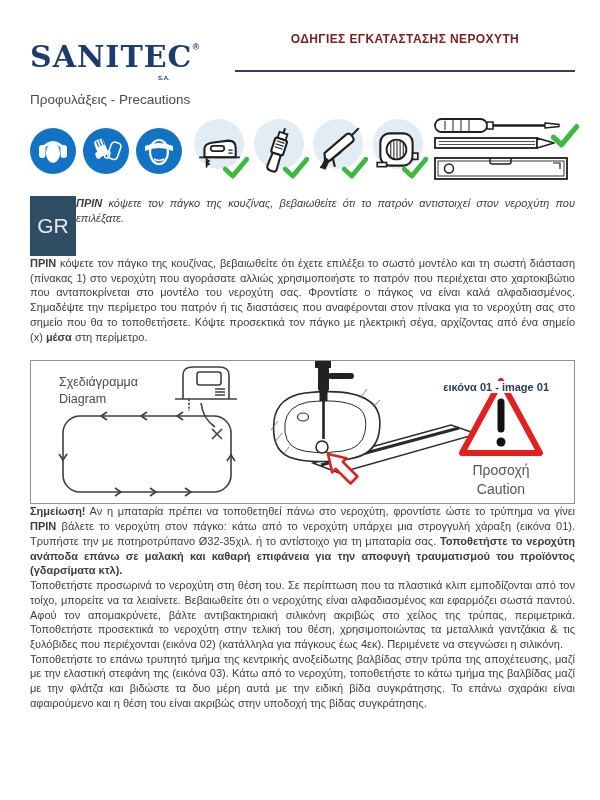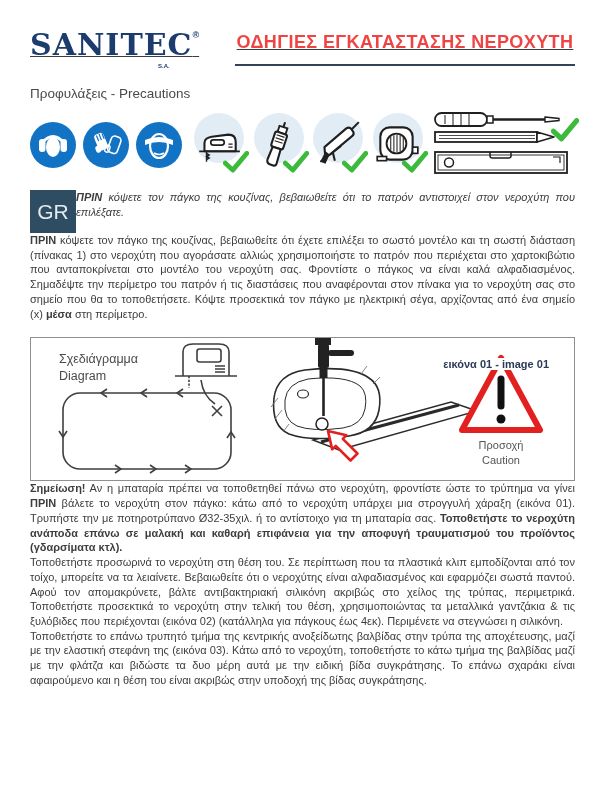--- a/index.html
+++ b/index.html
@@ -1,61 +1,61 @@
 <!DOCTYPE html>
 <html><head>
 <meta charset="utf-8">
 <style>
   html,body{margin:0;padding:0;background:#ffffff;}
   .page{position:relative;width:600px;height:800px;background:#fff;overflow:hidden;
         font-family:"Liberation Sans", sans-serif;color:#3d3d3d;box-sizing:border-box;
         padding:24px 25px 0 30px;}
   
-  .header{display:flex;align-items:center;text-decoration:underline;}
+  .header{display:flex;align-items:flex-end;}
   .logo{width:205px;position:relative;}
   .logo-text{font-family:"DejaVu Serif", serif;font-weight:bold;color:#1d3c6e;
              font-size:30px;letter-spacing:1px;line-height:1;}
   .logo-text::first-letter{font-size:36px;}
   .logo-reg{font-size:9px;color:#1d3c6e;vertical-align:top;font-weight:bold;}
   .logo-sa{position:absolute;left:128px;top:33px;font-size:6px;color:#1d3c6e;font-weight:bold;}
   .head-right{flex:1;padding-top:8px;}
-  .page-title{text-align:center;font-weight:bold;font-size:18px;color:#ef4444;
-              letter-spacing:.4px;padding-bottom:11px;}
+  .page-title{text-align:center;font-weight:bold;font-size:12px;color:#7f1d1d;
+              letter-spacing:.4px;padding-bottom:24px;}
   .title-rule{border-bottom:2px solid #33415c;}
   
   .precautions-title{margin-top:20px;font-size:13.5px;color:#4a4a4a;}
   
   .icons-row{margin-top:10px;height:68px;display:flex;align-items:center;}
   .ppe-group{display:flex;gap:7px;margin-right:10px;}
   .ppe{width:46px;height:46px;}
   .tool{position:relative;width:66px;height:64px;margin-right:8px;}
   .tool .halo{position:absolute;right:0;top:0;width:50px;height:50px;border-radius:50%;
               background:#e2ecf5;}
   .tool svg.art{position:absolute;left:0;top:6px;}
   .tool svg.chk, .stack svg.chk{position:absolute;}
   .tool svg.chk{right:-5px;bottom:4px;}
   .stack{position:relative;width:142px;height:70px;margin-left:2px;}
   .stack svg.chk{right:-4px;top:8px;}
   
   .gr-row{margin-top:11px;display:flex;}
-  .gr-box{width:46px;height:43px;background:#2e4d62;color:#e3eaf0;font-size:21px;
+  .gr-box{width:46px;height:60px;background:#2e4d62;color:#e3eaf0;font-size:21px;
           display:flex;align-items:center;justify-content:center;flex:0 0 46px;}
   .gr-text{font-size:11px;line-height:1.4;text-align:justify;font-style:italic;}
   .b{font-weight:bold;}
   .install-heading{margin:7px 0 2px 56px;font-size:11.5px;color:#3d3d3d;}
   p.body{font-size:11px;line-height:1.34;text-align:justify;margin:0;}
   .mt{margin-top:14px;}
   
   .figure{position:relative;margin-top:16px;height:142px;border:1.5px solid #8f8f8f;}
   .figure-caption{position:absolute;top:-8px;right:16px;background:#fff;padding:0 9px;
                   font-size:11px;font-weight:bold;color:#2b3a55;margin-top:28px;}
   .diagram-label{position:absolute;left:28px;top:13px;font-size:12.5px;color:#4a4a4a;
                  line-height:1.3;}
   .caution-label{position:absolute;left:425px;top:100px;width:90px;text-align:center;
-                 font-size:11px;color:#555;line-height:1.3;}
+                 font-size:14px;color:#555;line-height:1.3;}
   .fig-svg{position:absolute;left:0;top:0;}
   .note-block{margin-top:17px;}
   .footer{margin-top:12px;}
 </style>
 </head>
 <body>
 
 <div class="page">
 
   <div class="header">

